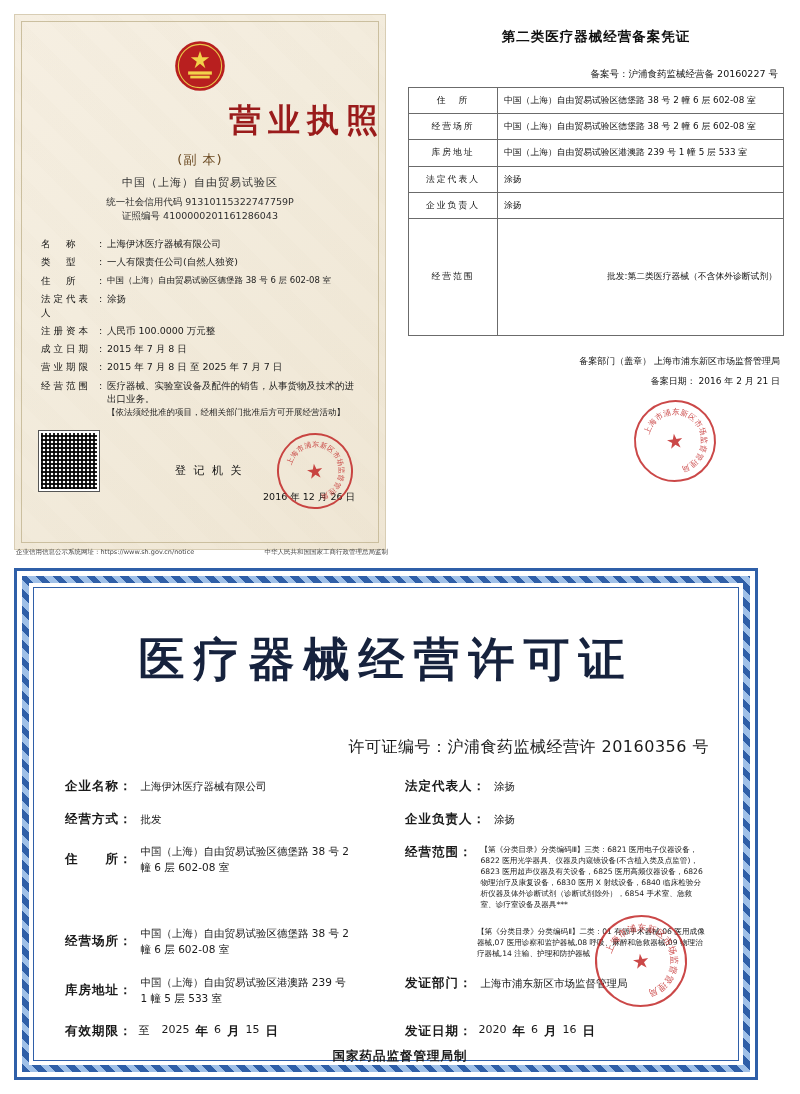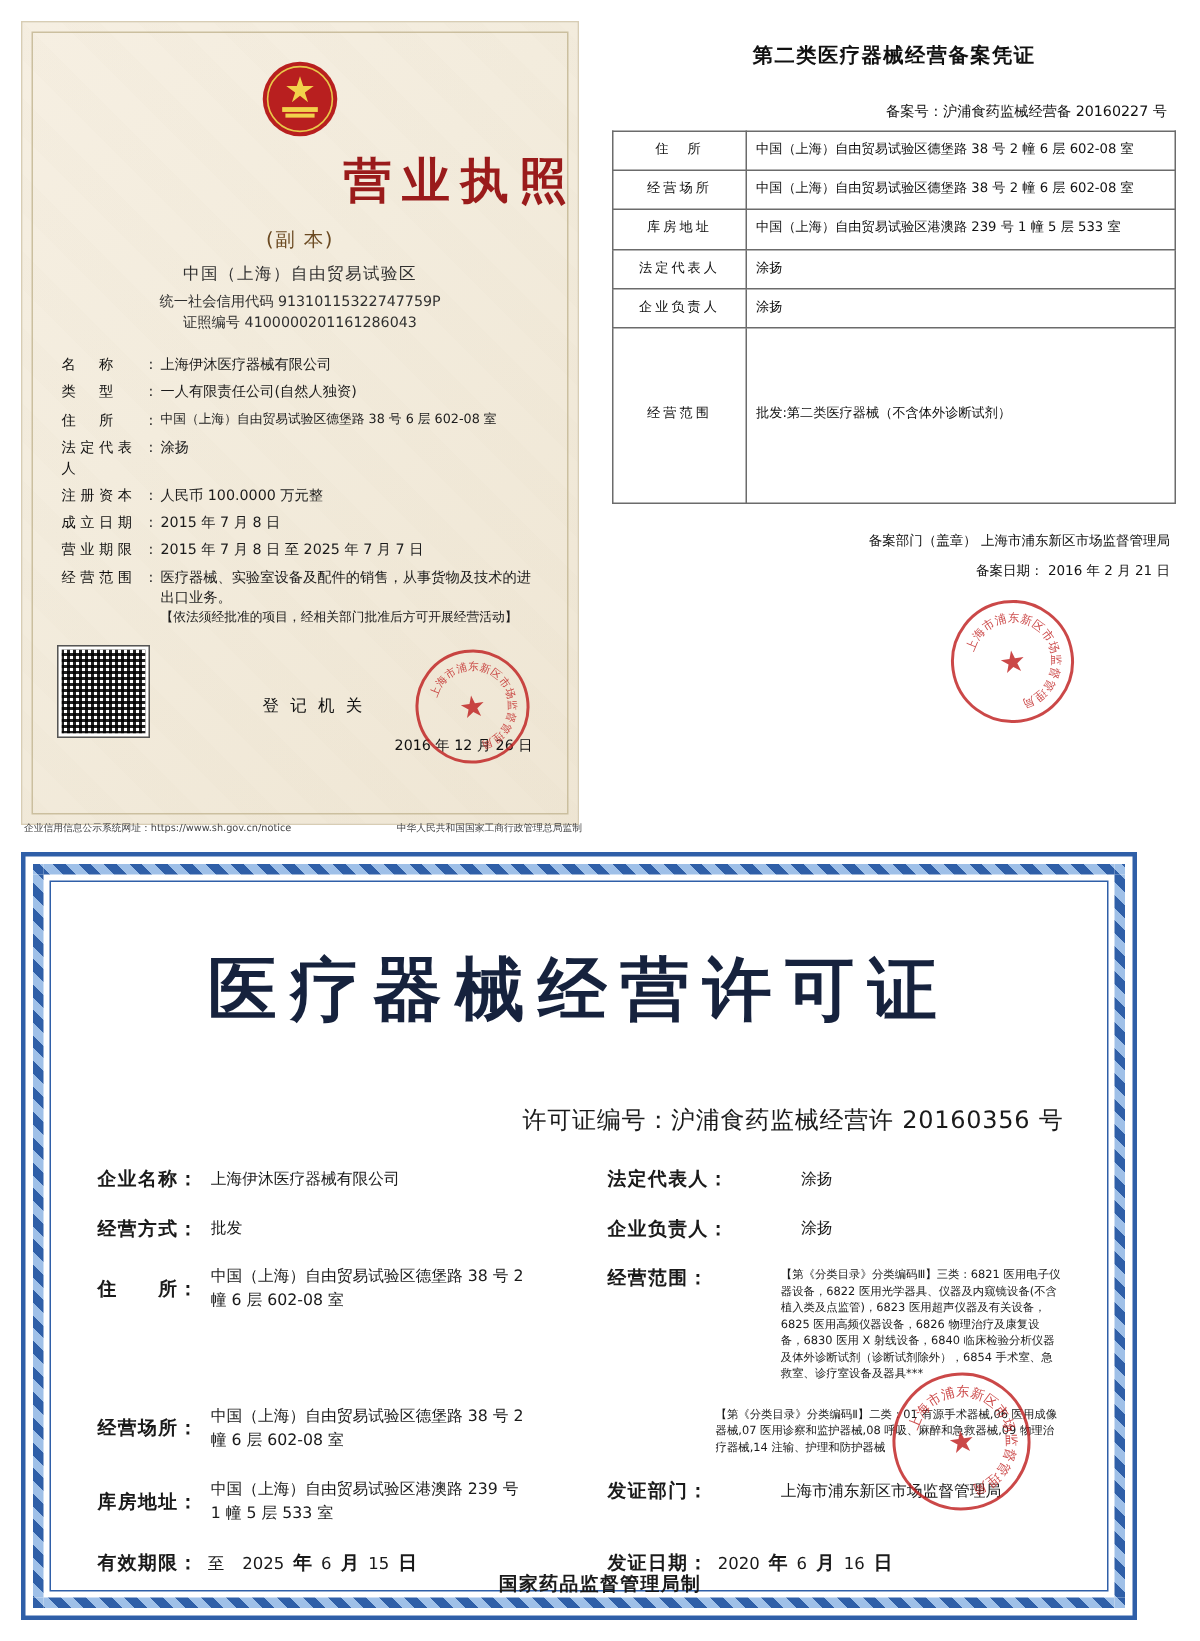--- a/index.html
+++ b/index.html
@@ -106,21 +106,21 @@
   table.ftab{
     border-collapse:collapse;width:100%;table-layout:fixed;
   }
   table.ftab td{
     border:1px solid #6b6b6b;padding:6px 6px;font-size:8.8px;line-height:1.5;
     vertical-align:middle;
   }
   table.ftab td.lab{
     width:76px;text-align:center;letter-spacing:2px;
   }
-  td.scope{height:104px;vertical-align:top;padding-top:10px;}
+  td.scope{height:104px;vertical-align:top;padding-top:10px;text-align:right;}
   .filing-foot{
     margin-top:16px;text-align:right;font-size:9px;line-height:2.2;padding-right:4px;
   }
   .filing-seal{left:226px;top:372px;width:78px;height:78px;}
 
   
   .mdl{
     position:absolute;left:14px;top:568px;width:744px;height:512px;
     background:#ffffff;box-sizing:border-box;
     border:3px solid #2f5fa8;
@@ -142,34 +142,34 @@
     text-align:right;font-size:16px;margin-top:46px;padding-right:24px;letter-spacing:.5px;
   }
   .mdl-grid{
     margin-top:20px;padding:0 26px 0 26px;
   }
   .mdl-line{
     display:flex;margin-bottom:16px;font-size:11px;align-items:flex-start;
   }
   .mdl-col{display:flex;align-items:center;}
   .mdl-col.left{width:340px;flex:0 0 340px;}
-  .mdl-col.right{flex:1;gap:40px;}
+  .mdl-col.right{flex:1;}
   .mdl-lab{
     font-weight:bold;font-size:12.5px;letter-spacing:1px;white-space:nowrap;
   }
   .mdl-val{
     font-size:10.5px;margin-left:8px;line-height:1.5;
   }
   .mdl-val.tiny{font-size:7.6px;line-height:1.45;}
   .mdl-val.med{font-size:10.5px;}
   .mdl-bottom{
     display:flex;padding:0 26px;font-size:12.5px;font-weight:bold;align-items:baseline;
     margin-top:6px;
   }
-  .mdl-bottom .seg{display:flex;align-items:center;}
+  .mdl-bottom .seg{display:flex;align-items:flex-start;}
   .mdl-bottom .num{font-size:11px;font-weight:normal;margin:0 6px;}
   .mdl-seal{left:556px;top:322px;width:88px;height:88px;}
 </style>
 </head>
 <body>
 
 <div class="page">
 
   <div class="license">
     <div class="lic-watermark"></div>

